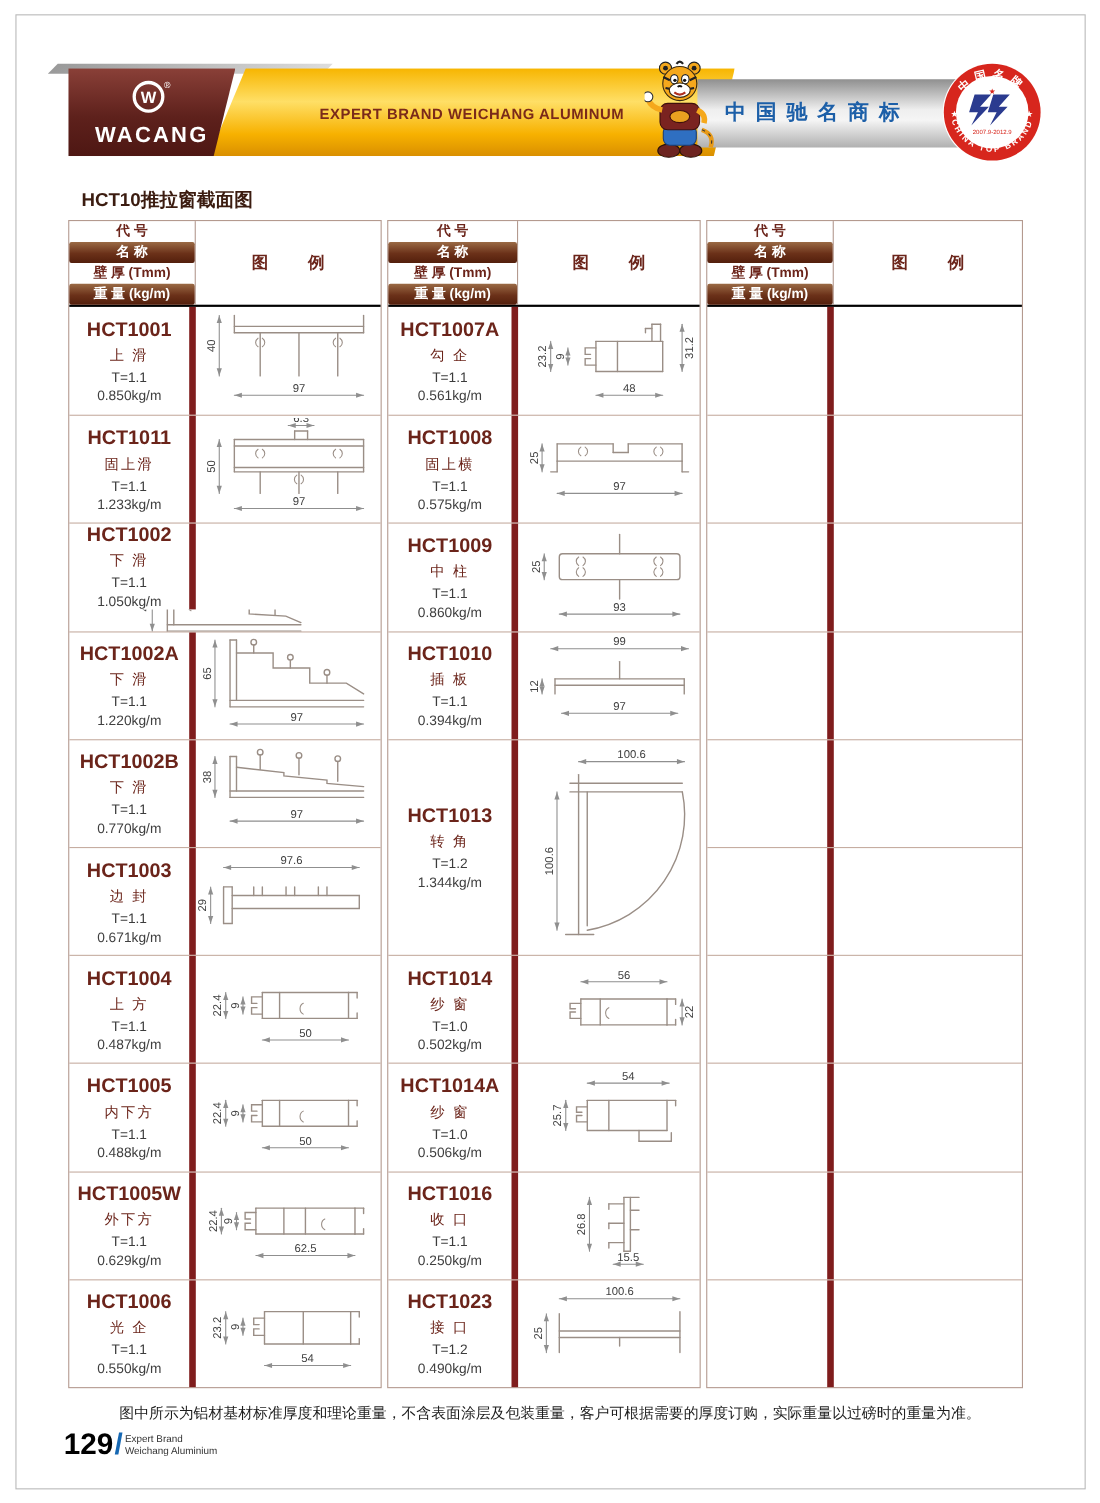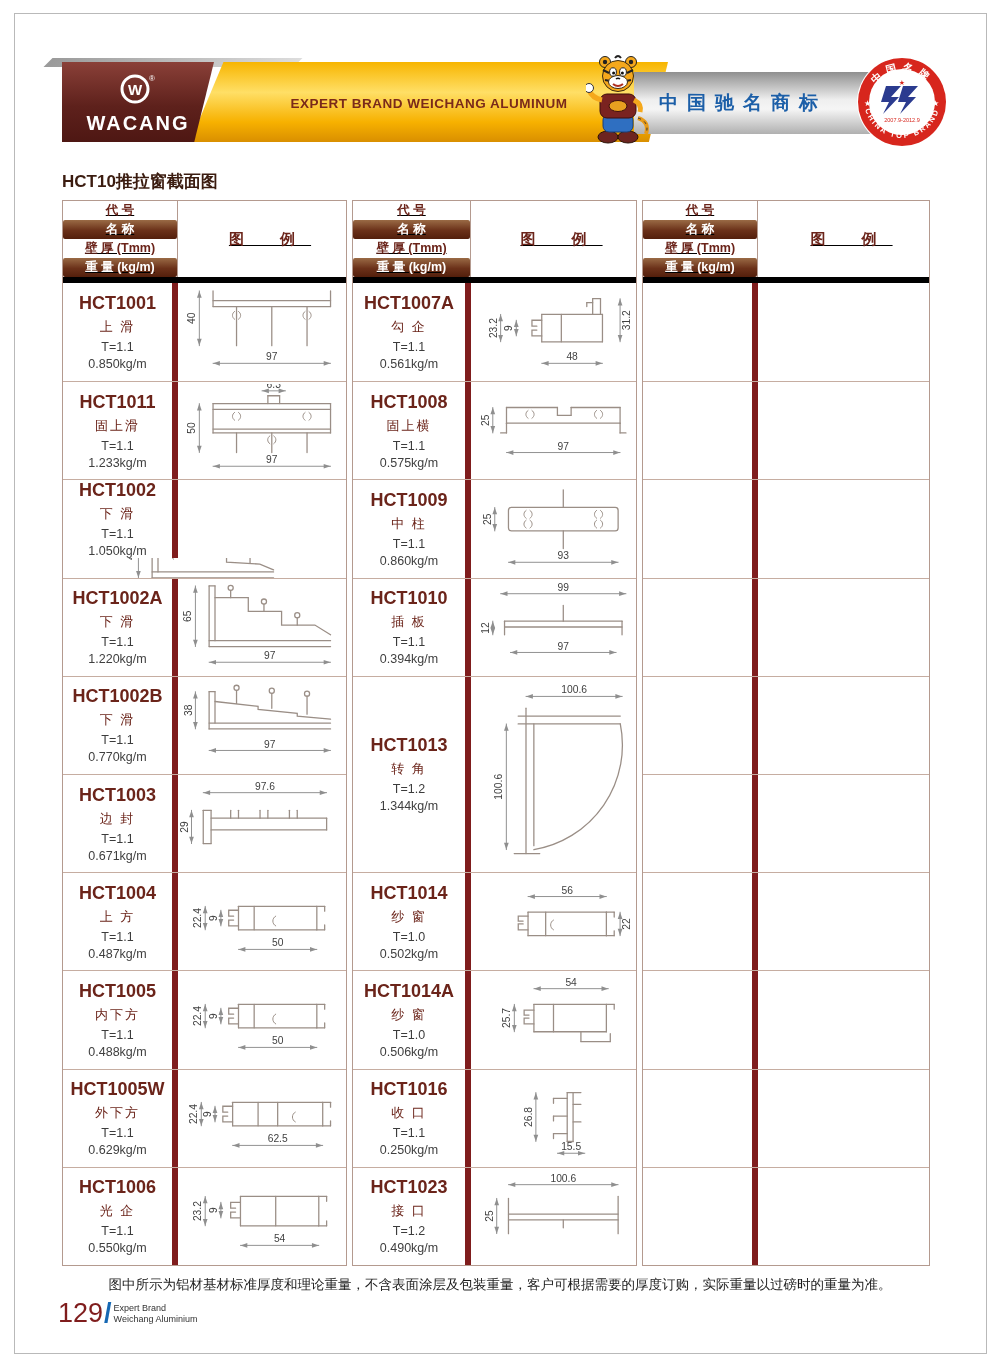--- a/index.html
+++ b/index.html
@@ -24,45 +24,45 @@
   .logo .wmark{position:relative;margin-top:2px;}
   .logo .wordmark{color:#fff;font-weight:bold;font-size:20px;letter-spacing:2px;margin-top:2px;}
   .silver{position:absolute;left:572px;top:16px;width:290px;height:62px;
           border-radius:0 31px 31px 0;
           background:linear-gradient(180deg,#8f8f8f 0%,#efefef 45%,#f5f5f5 60%,#b0b0b0 100%);
           display:flex;flex-direction:column;justify-content:center;padding-left:25px;box-sizing:border-box;}
   .silver .ln{font-size:19px;font-weight:bold;color:#1c5fa8;letter-spacing:9px;line-height:26px;}
   .badge{position:absolute;left:794px;top:0px;width:92px;height:92px;}
   .tiger{position:absolute;left:524px;top:-2px;width:66px;height:92px;}
   
-  .title{position:absolute;left:62px;top:170px;font-size:17px;font-weight:bold;color:#3b1c10;}
+  .title{position:absolute;left:74px;top:170px;font-size:17px;font-weight:bold;color:#3b1c10;}
   
   .ptable{position:absolute;top:200px;border:1px solid #b49a8f;background:#fff;box-sizing:border-box;}
-  .phead{display:flex;height:76px;border-bottom:6px solid #000000;text-decoration:underline;}
+  .phead{display:flex;height:76px;border-bottom:2px solid #000000;}
   .phead-left{width:115px;border-right:1px solid #b49a8f;display:flex;flex-direction:column;box-sizing:border-box;}
   .ptable[data-t="2"] .phead-left, .ptable[data-t="2"] .pinfo{width:118px;}
   .hb{height:19px;line-height:19px;text-align:center;font-weight:bold;font-size:12.5px;white-space:nowrap;}
   .hb.bar{background:linear-gradient(180deg,#9a6a45 0%,#6b3119 55%,#531f0c 100%);
           color:#fff;border-radius:2px;}
   .hb.plain{color:#6b241a;}
   .phead-right{flex:1;display:flex;align-items:center;justify-content:center;
                color:#6b241a;font-weight:bold;font-size:15px;letter-spacing:16px;text-indent:16px;}
   .prow{display:flex;border-top:1px solid #c6ada1;box-sizing:border-box;}
   .prow:first-child{border-top:none;}
   .pinfo{width:115px;border-right:6px solid #7f1d1d;display:flex;flex-direction:column;
          align-items:center;justify-content:center;box-sizing:border-box;}
   .pfig{flex:1;display:flex;align-items:center;justify-content:center;overflow:hidden;}
   .pcode{font-size:18px;font-weight:bold;color:#6b241a;}
   .pname{font-size:13px;color:#6b241a;letter-spacing:2px;margin-top:4px;}
   .pthick{font-size:12.5px;color:#3c3c3c;margin-top:4px;}
   .pweight{font-size:12.5px;color:#404040;margin-top:3px;}
   
   .note{position:absolute;left:0;right:0;top:1276px;text-align:center;font-size:13.5px;color:#1c1c1c;}
   .pageno{position:absolute;left:58px;top:1300px;display:flex;align-items:flex-start;}
-  .pageno .num{font-size:27px;font-weight:normal;color:#7f1d1d;line-height:26px;}
+  .pageno .num{font-size:27px;font-weight:bold;color:#000000;line-height:26px;}
   .pageno .slash{font-size:27px;font-weight:bold;color:#1668b3;line-height:26px;margin:0 2px 0 1px;}
   .pageno .small{font-size:9px;color:#333;line-height:11px;padding-top:3px;}
 </style>
 </head>
 <body>
 
 <div class="frame"></div>
 
 <div class="hdr">
   <div class="swoosh"></div>

